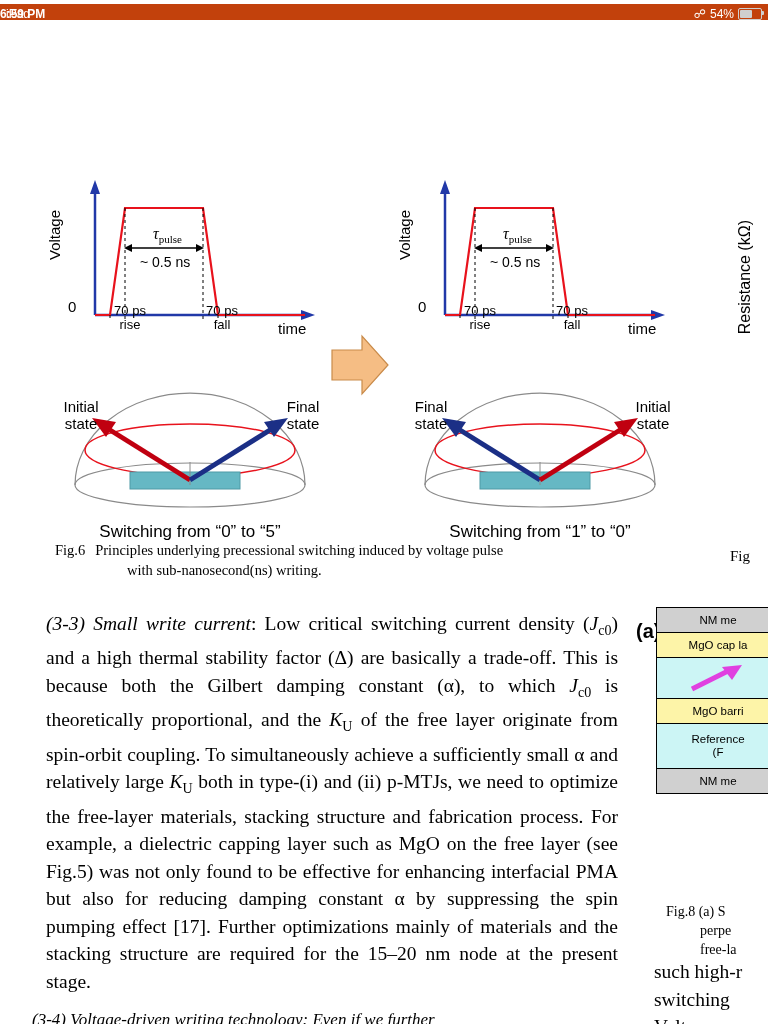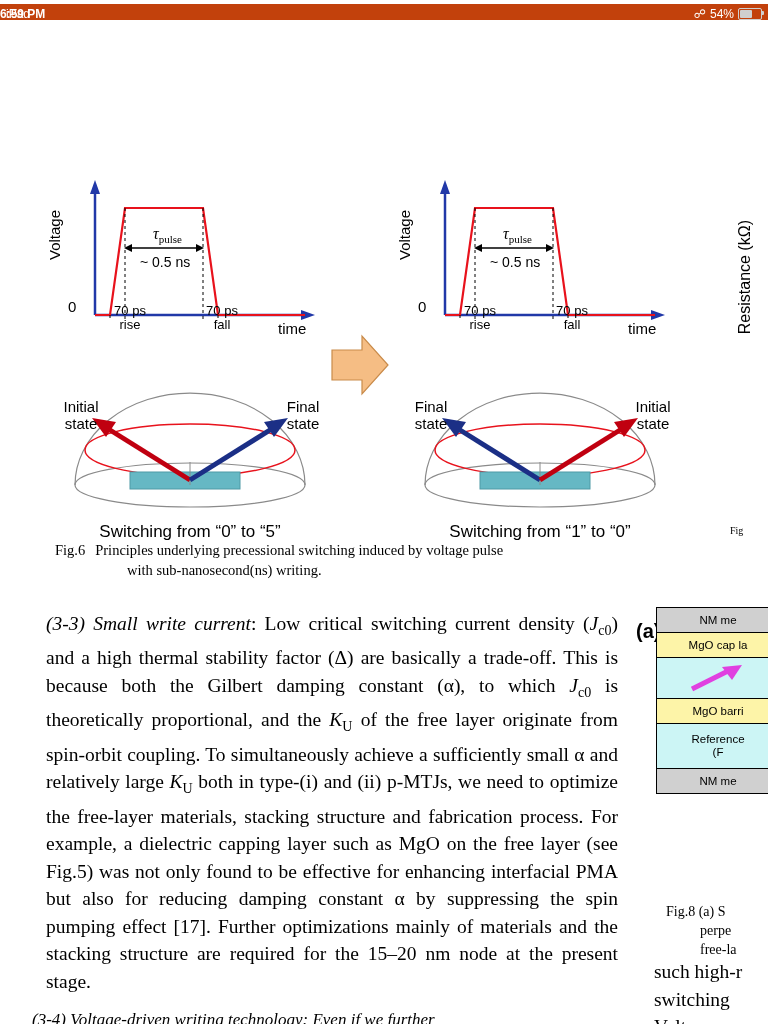--- a/index.html
+++ b/index.html
@@ -208,23 +208,23 @@
   #res-axis-label {
     position: absolute;
     left: 100px; top: 200px;
     writing-mode: vertical-rl;
     transform: rotate(180deg);
     font-family: "Liberation Sans", sans-serif;
     font-size: 16px;
   }
   #fig7-cap {
     position: absolute;
-    left: 94px; top: 505px;
-    font-family: "Liberation Serif", serif;
-    font-size: 10px;
+    left: 94px; top: 528px;
+    font-family: "Liberation Serif", serif;
+    font-size: 15px;
   }
 
   
   #stack {
     position: absolute;
     left: 20px; top: 588px;
     width: 130px;
   }
   #stack .panel-a {
     position: absolute;

